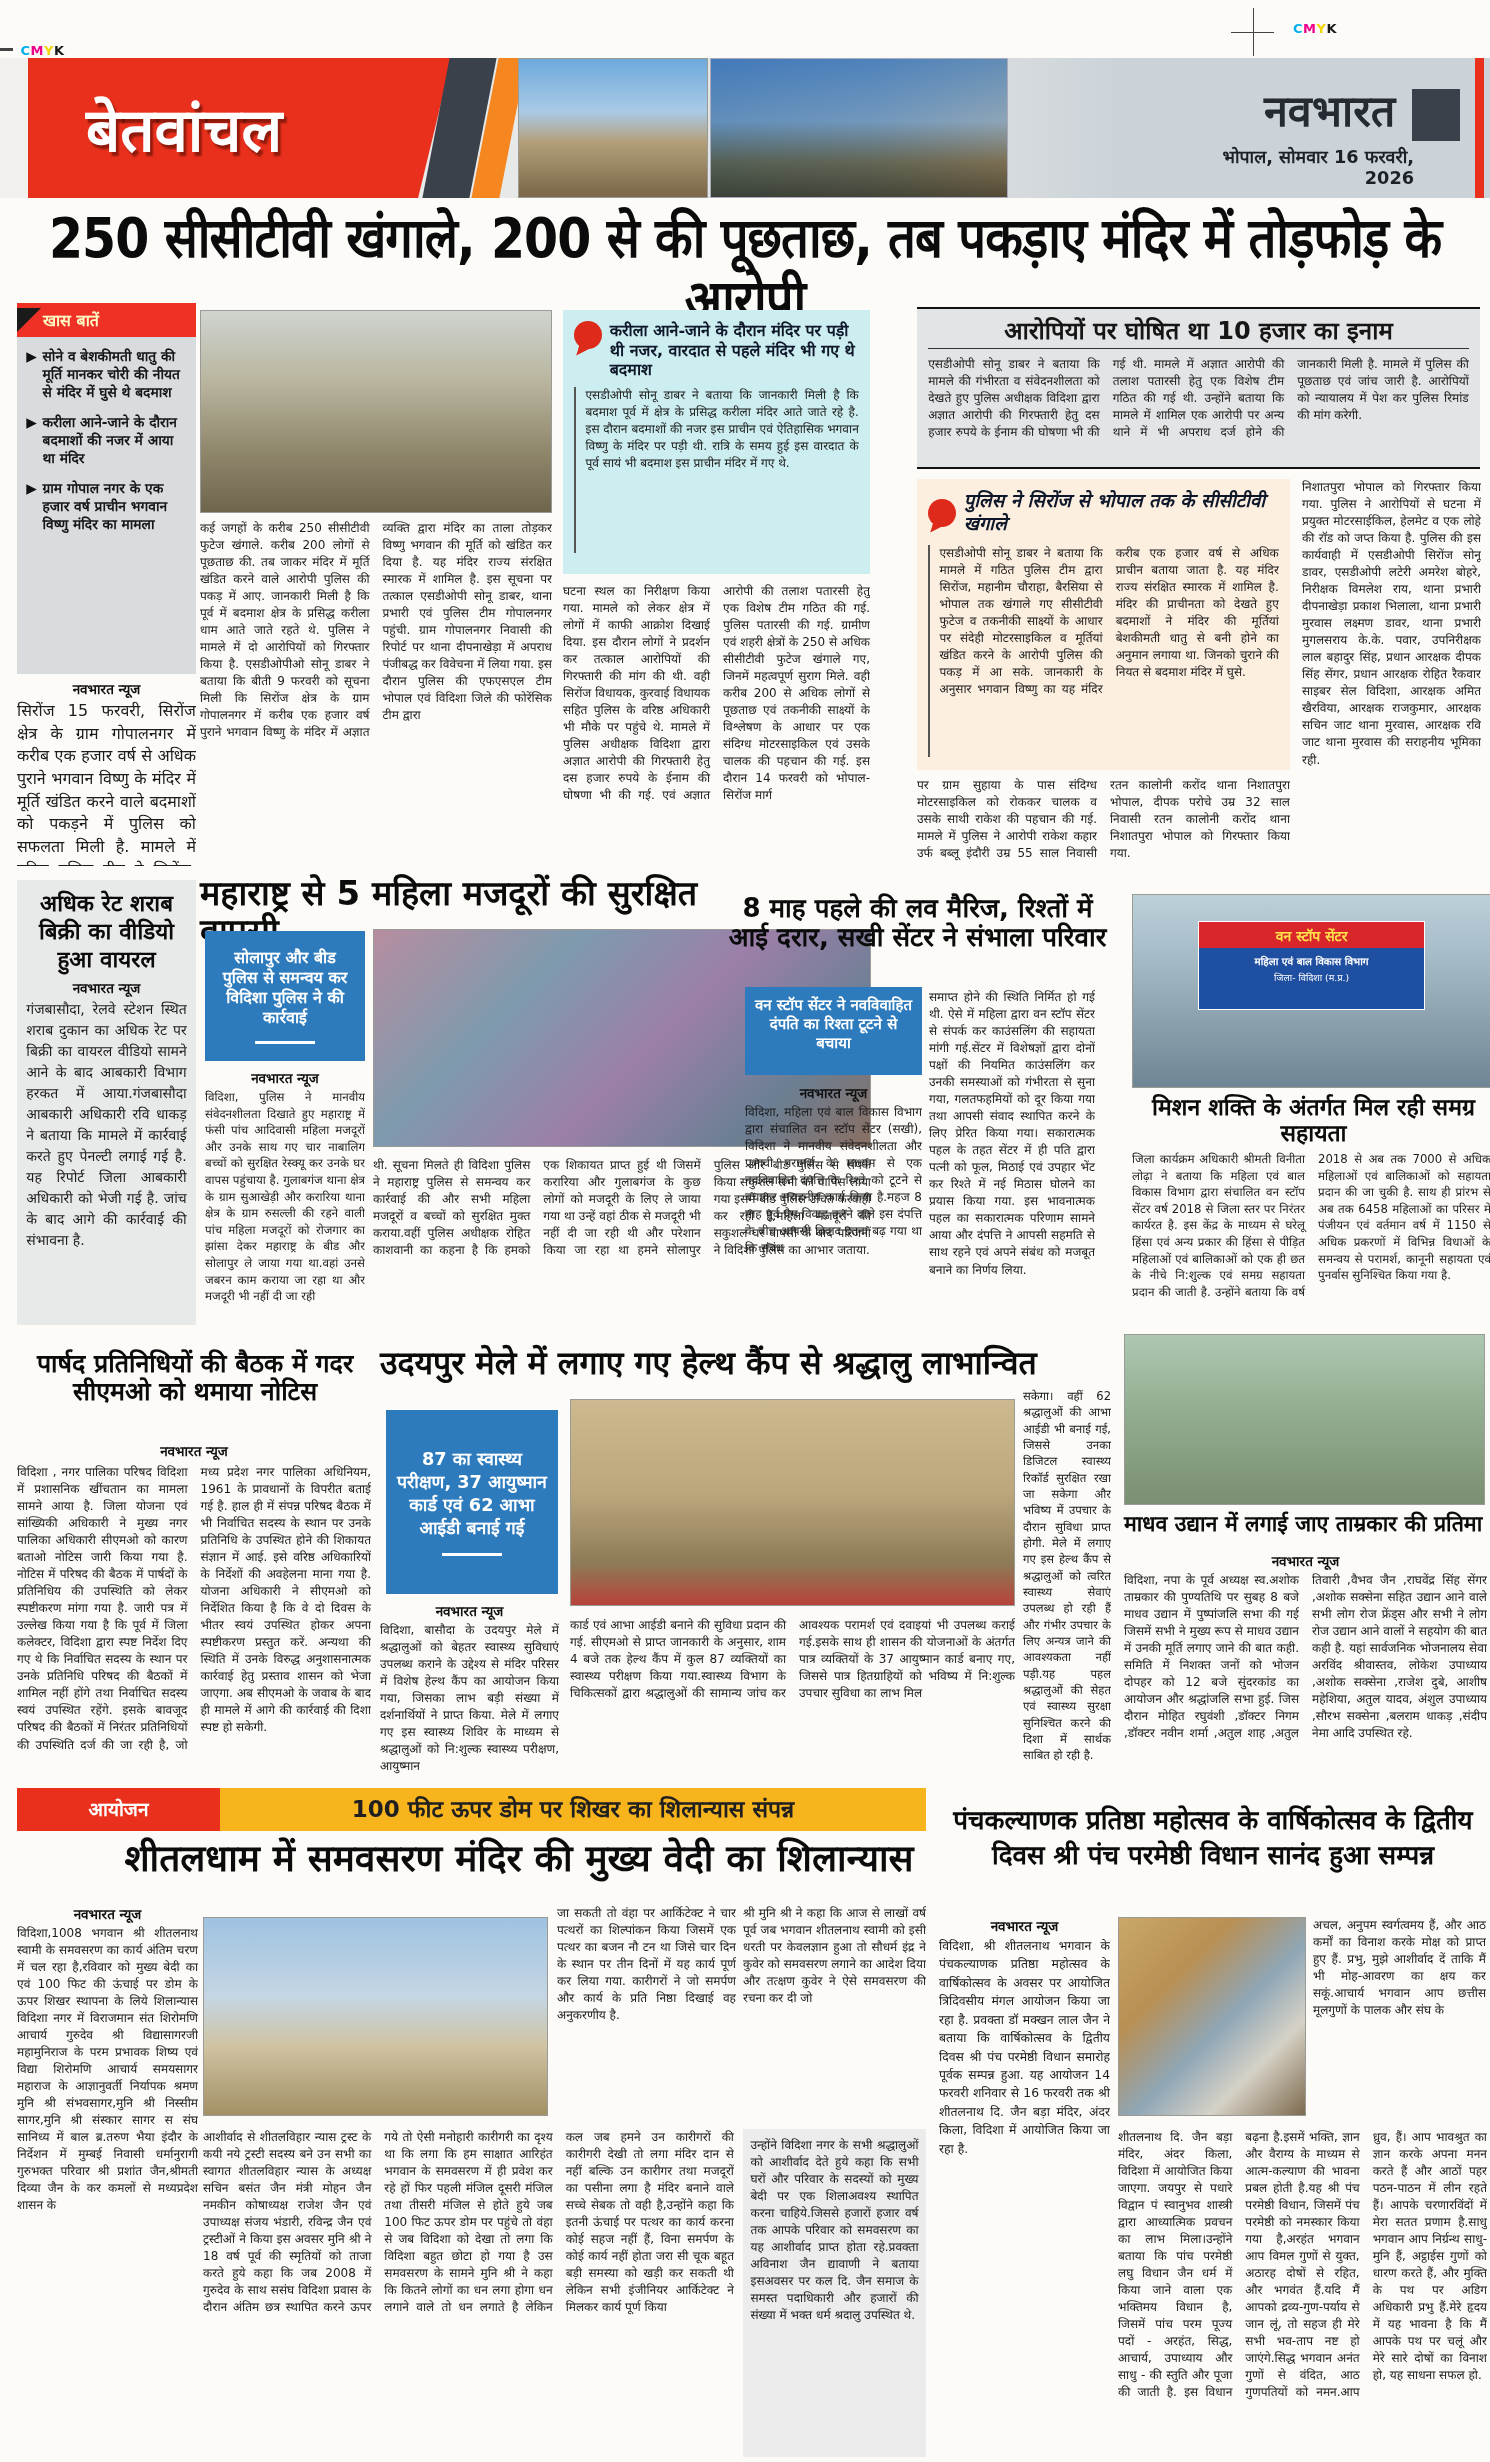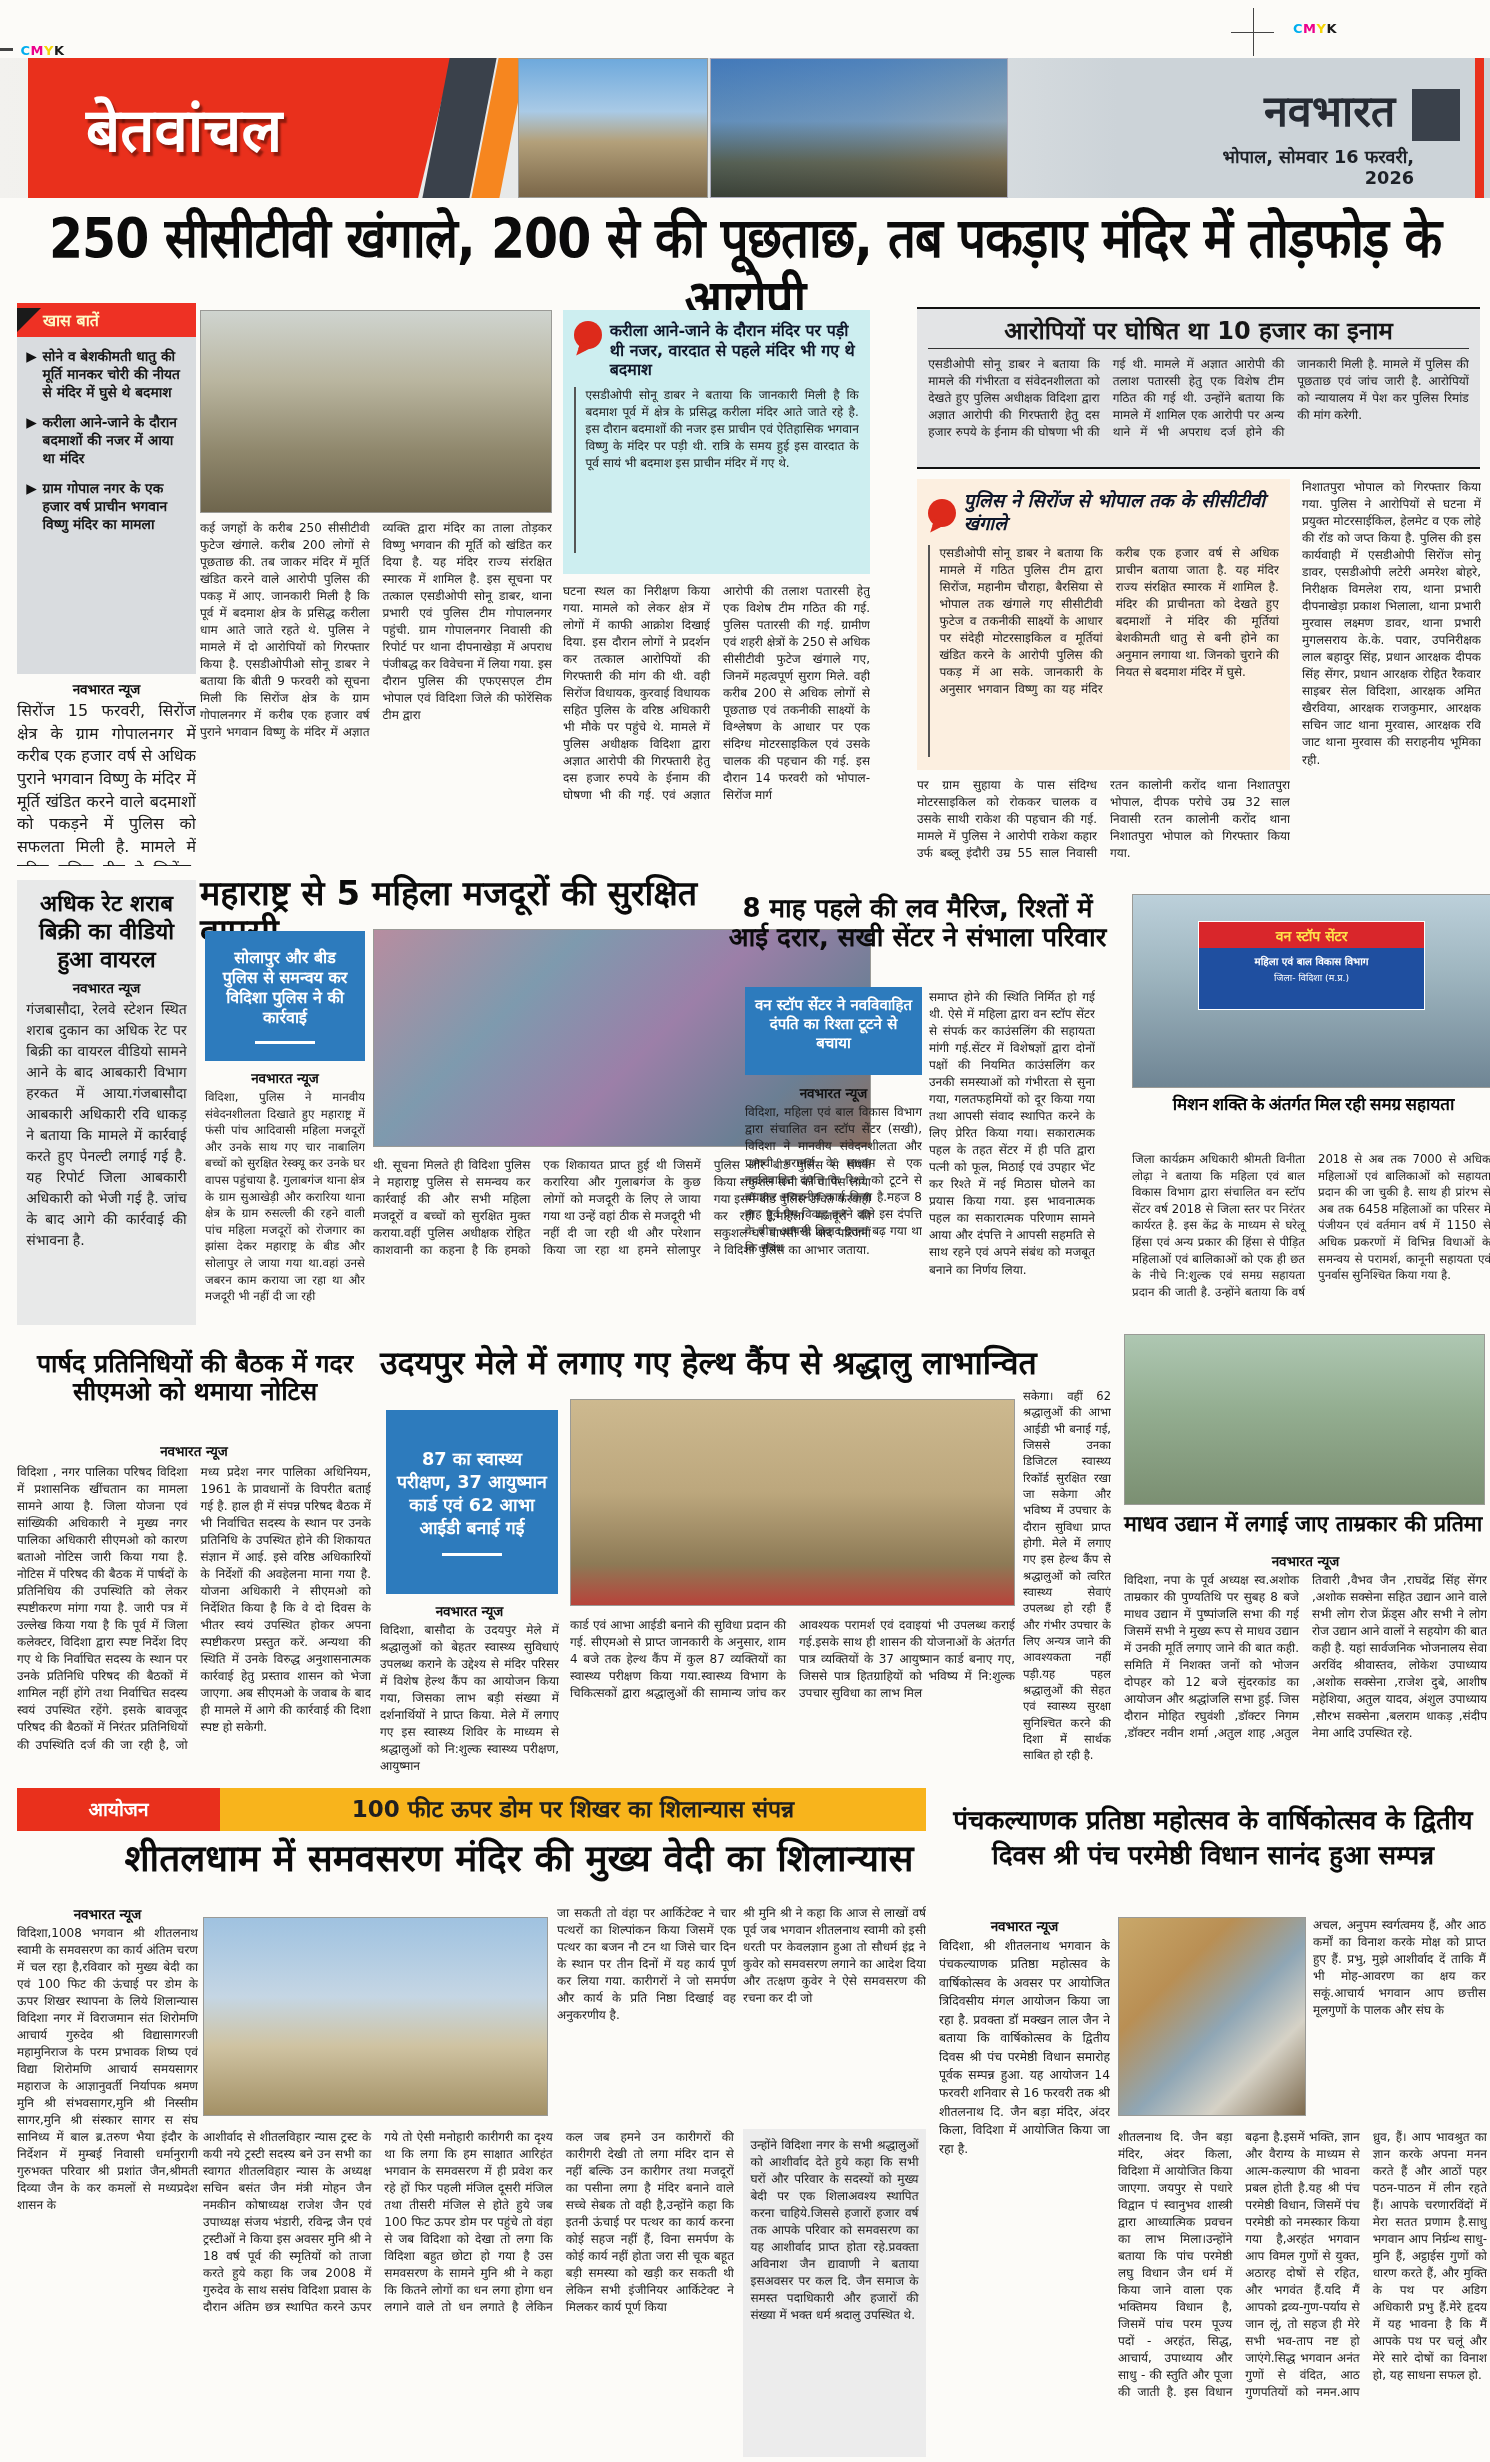--- a/index.html
+++ b/index.html
@@ -154,21 +154,21 @@
   </div>
   <div class="abs jtext" style="left:929px;top:989px;width:166px;height:336px;">समाप्त होने की स्थिति निर्मित हो गई थी. ऐसे में महिला द्वारा वन स्टॉप सेंटर से संपर्क कर काउंसलिंग की सहायता मांगी गई.सेंटर में विशेषज्ञों द्वारा दोनों पक्षों की नियमित काउंसलिंग कर उनकी समस्याओं को गंभीरता से सुना गया, गलतफहमियों को दूर किया गया तथा आपसी संवाद स्थापित करने के लिए प्रेरित किया गया। सकारात्मक पहल के तहत सेंटर में ही पति द्वारा पत्नी को फूल, मिठाई एवं उपहार भेंट कर रिश्ते में नई मिठास घोलने का प्रयास किया गया. इस भावनात्मक पहल का सकारात्मक परिणाम सामने आया और दंपत्ति ने आपसी सहमति से साथ रहने एवं अपने संबंध को मजबूत बनाने का निर्णय लिया.</div>
 
   <div class="abs photo" style="left:1132px;top:894px;width:359px;height:194px;background:linear-gradient(180deg,#bcd0da 0%,#9fb6c0 40%,#6f8594 100%);">
     <div style="position:absolute;left:65px;top:26px;width:214px;height:80px;background:linear-gradient(180deg,#d9262b 0%,#d9262b 30%,#1f4fa0 30%,#1f4fa0 100%);border:1.9px solid #fff;padding:3.7px 5.6px;text-align:center;color:#fff;">
       <div style="font-size:14px;font-weight:bold;color:#ffe24a;">वन स्टॉप सेंटर</div>
       <div style="font-size:10.2px;font-weight:bold;margin-top:9.3px;">महिला एवं बाल विकास विभाग</div>
       <div style="font-size:9.3px;margin-top:2.8px;">जिला- विदिशा (म.प्र.)</div>
     </div>
   </div>
-  <div class="abs headline center" style="left:1141px;top:1095px;width:345px;height:48px;font-size:17px;font-family:Liberation Serif, serif;">मिशन शक्ति के अंतर्गत मिल रही समग्र सहायता</div>
+  <div class="abs headline center" style="left:1141px;top:1095px;width:345px;height:48px;font-size:23px;">मिशन शक्ति के अंतर्गत मिल रही समग्र सहायता</div>
   <div class="abs jtext cols2" style="left:1132px;top:1151px;width:359px;height:174px;font-size:11.7px;">जिला कार्यक्रम अधिकारी श्रीमती विनीता लोढ़ा ने बताया कि महिला एवं बाल विकास विभाग द्वारा संचालित वन स्टॉप सेंटर वर्ष 2018 से जिला स्तर पर निरंतर कार्यरत है. इस केंद्र के माध्यम से घरेलू हिंसा एवं अन्य प्रकार की हिंसा से पीड़ित महिलाओं एवं बालिकाओं को एक ही छत के नीचे नि:शुल्क एवं समग्र सहायता प्रदान की जाती है. उन्होंने बताया कि वर्ष 2018 से अब तक 7000 से अधिक महिलाओं एवं बालिकाओं को सहायता प्रदान की जा चुकी है. साथ ही प्रांरभ से अब तक 6458 महिलाओं का परिसर में पंजीयन एवं वर्तमान वर्ष में 1150 से अधिक प्रकरणों में विभिन्न विधाओं के समन्वय से परामर्श, कानूनी सहायता एवं पुनर्वास सुनिश्चित किया गया है.</div>
 
   <div class="abs headline center" style="left:20.5px;top:1350px;width:349px;height:82px;font-size:25px;">पार्षद प्रतिनिधियों की बैठक में गदर सीएमओ को थमाया नोटिस</div>
   <div class="abs byline" style="left:17px;top:1442px;width:354px;">नवभारत न्यूज</div>
   <div class="abs jtext cols2" style="left:17px;top:1464px;width:354px;height:311px;">विदिशा , नगर पालिका परिषद विदिशा में प्रशासनिक खींचतान का मामला सामने आया है. जिला योजना एवं सांख्यिकी अधिकारी ने मुख्य नगर पालिका अधिकारी सीएमओ को कारण बताओ नोटिस जारी किया गया है. नोटिस में परिषद की बैठक में पार्षदों के प्रतिनिधिय की उपस्थिति को लेकर स्पष्टीकरण मांगा गया है. जारी पत्र में उल्लेख किया गया है कि पूर्व में जिला कलेक्टर, विदिशा द्वारा स्पष्ट निर्देश दिए गए थे कि निर्वाचित सदस्य के स्थान पर उनके प्रतिनिधि परिषद की बैठकों में शामिल नहीं होंगे तथा निर्वाचित सदस्य स्वयं उपस्थित रहेंगे. इसके बावजूद परिषद की बैठकों में निरंतर प्रतिनिधियों की उपस्थिति दर्ज की जा रही है, जो मध्य प्रदेश नगर पालिका अधिनियम, 1961 के प्रावधानों के विपरीत बताई गई है. हाल ही में संपन्न परिषद बैठक में भी निर्वाचित सदस्य के स्थान पर उनके प्रतिनिधि के उपस्थित होने की शिकायत संज्ञान में आई. इसे वरिष्ठ अधिकारियों के निर्देशों की अवहेलना माना गया है. योजना अधिकारी ने सीएमओ को निर्देशित किया है कि वे दो दिवस के भीतर स्वयं उपस्थित होकर अपना स्पष्टीकरण प्रस्तुत करें. अन्यथा की स्थिति में उनके विरुद्ध अनुशासनात्मक कार्रवाई हेतु प्रस्ताव शासन को भेजा जाएगा. अब सीएमओ के जवाब के बाद ही मामले में आगे की कार्रवाई की दिशा स्पष्ट हो सकेगी.</div>
 
   <div class="abs headline" style="left:380px;top:1346px;width:731px;height:48px;font-size:32px;">उदयपुर मेले में लगाए गए हेल्थ कैंप से श्रद्धालु लाभान्वित</div>
   <div class="abs blue-box" style="left:386px;top:1410px;width:172px;height:184px;font-size:17.7px;line-height:1.3;">
     <span>87 का स्वास्थ्य परीक्षण, 37 आयुष्मान कार्ड एवं 62 आभा आईडी बनाई गई</span>
     <span class="rule"></span>

